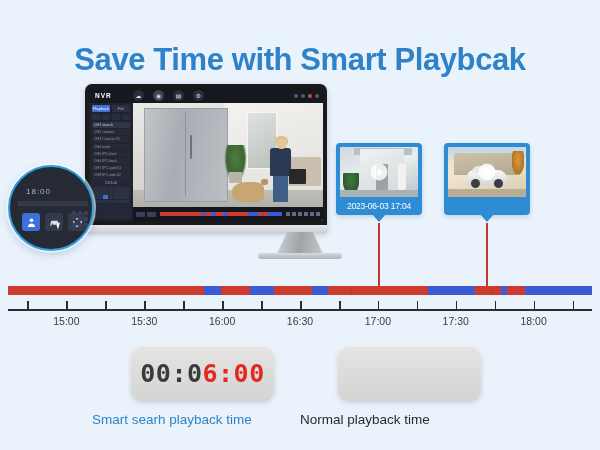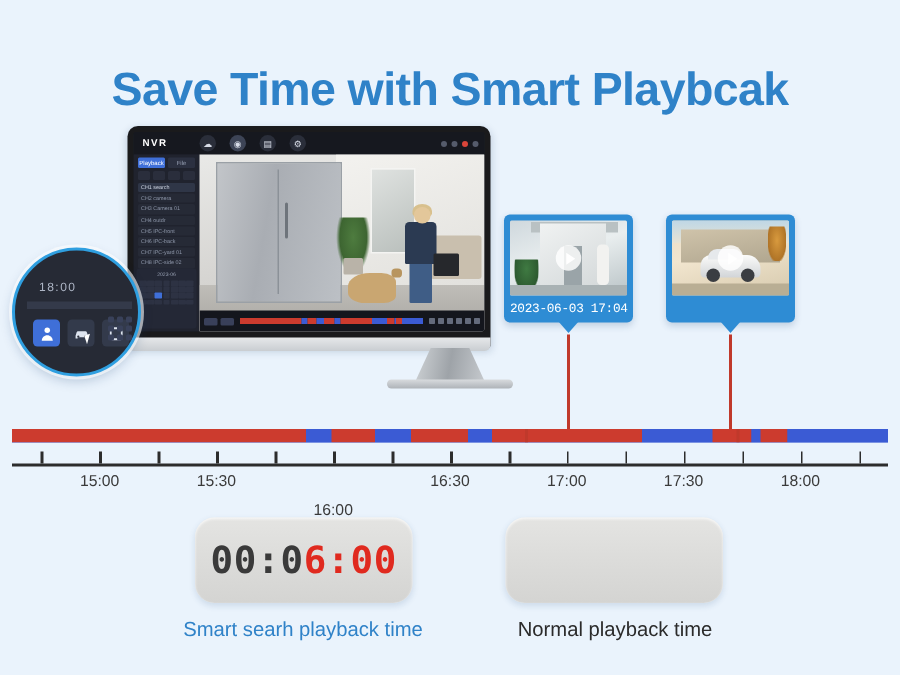--- a/index.html
+++ b/index.html
@@ -280,23 +280,22 @@
     box-shadow: 0 2px 5px rgba(25,70,120,.2);
   }
   .evcard .shot {
     position: relative;
     width: 100%; height: 50px;
     overflow: hidden; border-radius: 1px;
   }
   .evcard .label {
     height: 15px; line-height: 18px;
     color: #ffffff; font-size: 8.5px;
-    text-align: right; white-space: nowrap;
+    text-align: center; white-space: nowrap;
     letter-spacing: -0.2px;
-    font-family: Liberation Mono, monospace;
   }
   .evcard .tail {
     position: absolute; left: 50%; bottom: -7px;
     transform: translateX(-50%);
     width: 0; height: 0;
     border-left: 7px solid transparent;
     border-right: 7px solid transparent;
     border-top: 8px solid #2e8cd4;
   }
   .playbtn {
@@ -386,21 +385,21 @@
   #clock-right { left: 337px; }
   .digits {
     font-family: "DejaVu Sans Mono", monospace;
     font-size: 25px; font-weight: 700;
     letter-spacing: 0.5px;
   }
   .d-dark { color: #3a3a3a; }
   .d-red  { color: #e02a1f; }
   .clocklabel {
     position: absolute; top: 412px;
-    width: 220px; text-align: center;
+    width: 220px; text-align: left;
     font-size: 13.5px;
   }
   #label-left  { left: 92px;  color: #2f82c8; }
   #label-right { left: 300px; color: #2b2b2b; }
 </style>
 </head>
 <body>
 
 <div id="stage">
 
@@ -622,21 +621,21 @@
       </div>
     <div id="tl-axis">
         <div class="tick" style="left: 3.33333%;"></div>
         <div class="tick" style="left: 10%;"></div>
         <div class="tlabel" style="left: 10%;">15:00</div>
         <div class="tick" style="left: 16.6667%;"></div>
         <div class="tick" style="left: 23.3333%;"></div>
         <div class="tlabel" style="left: 23.3333%;">15:30</div>
         <div class="tick" style="left: 30%;"></div>
         <div class="tick" style="left: 36.6667%;"></div>
-        <div class="tlabel" style="left: 36.6667%; margin-top: 19px;">16:00</div>
+        <div class="tlabel" style="left: 36.6667%;">16:00</div>
         <div class="tick" style="left: 43.3333%;"></div>
         <div class="tick" style="left: 50%;"></div>
         <div class="tlabel" style="left: 50%;">16:30</div>
         <div class="tick" style="left: 56.6667%;"></div>
         <div class="tick" style="left: 63.3333%;"></div>
         <div class="tlabel" style="left: 63.3333%;">17:00</div>
         <div class="tick" style="left: 70%;"></div>
         <div class="tick" style="left: 76.6667%;"></div>
         <div class="tlabel" style="left: 76.6667%;">17:30</div>
         <div class="tick" style="left: 83.3333%;"></div>

